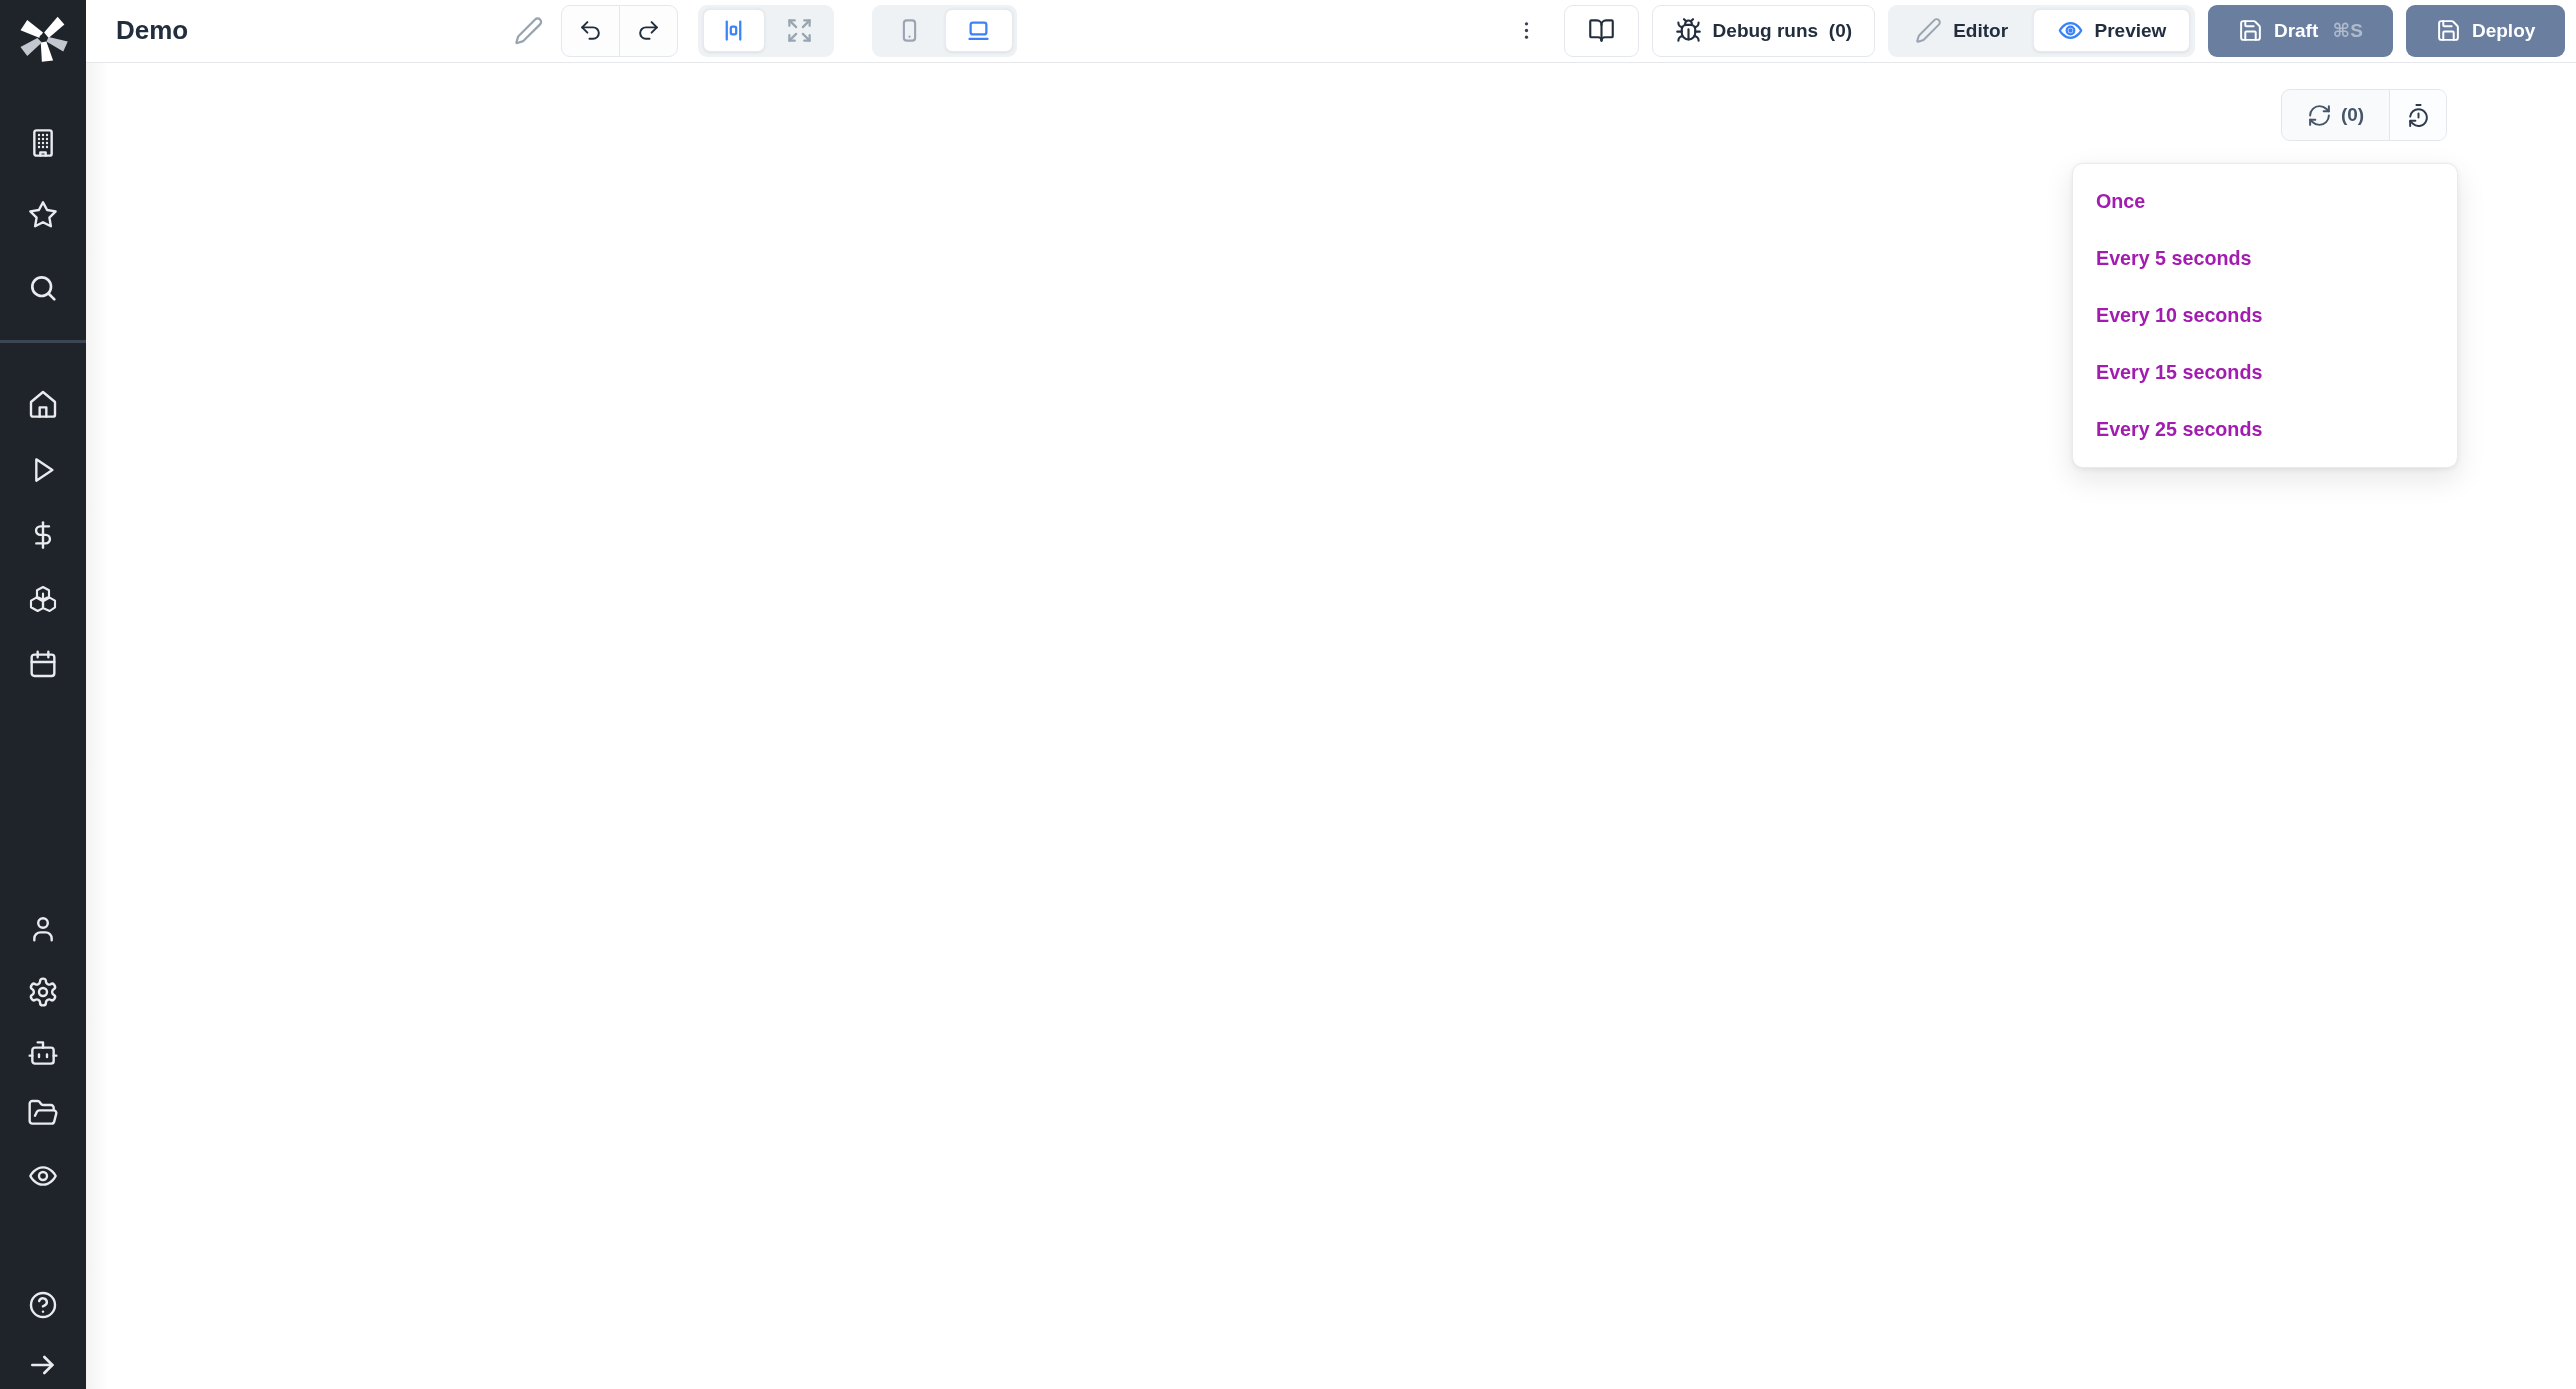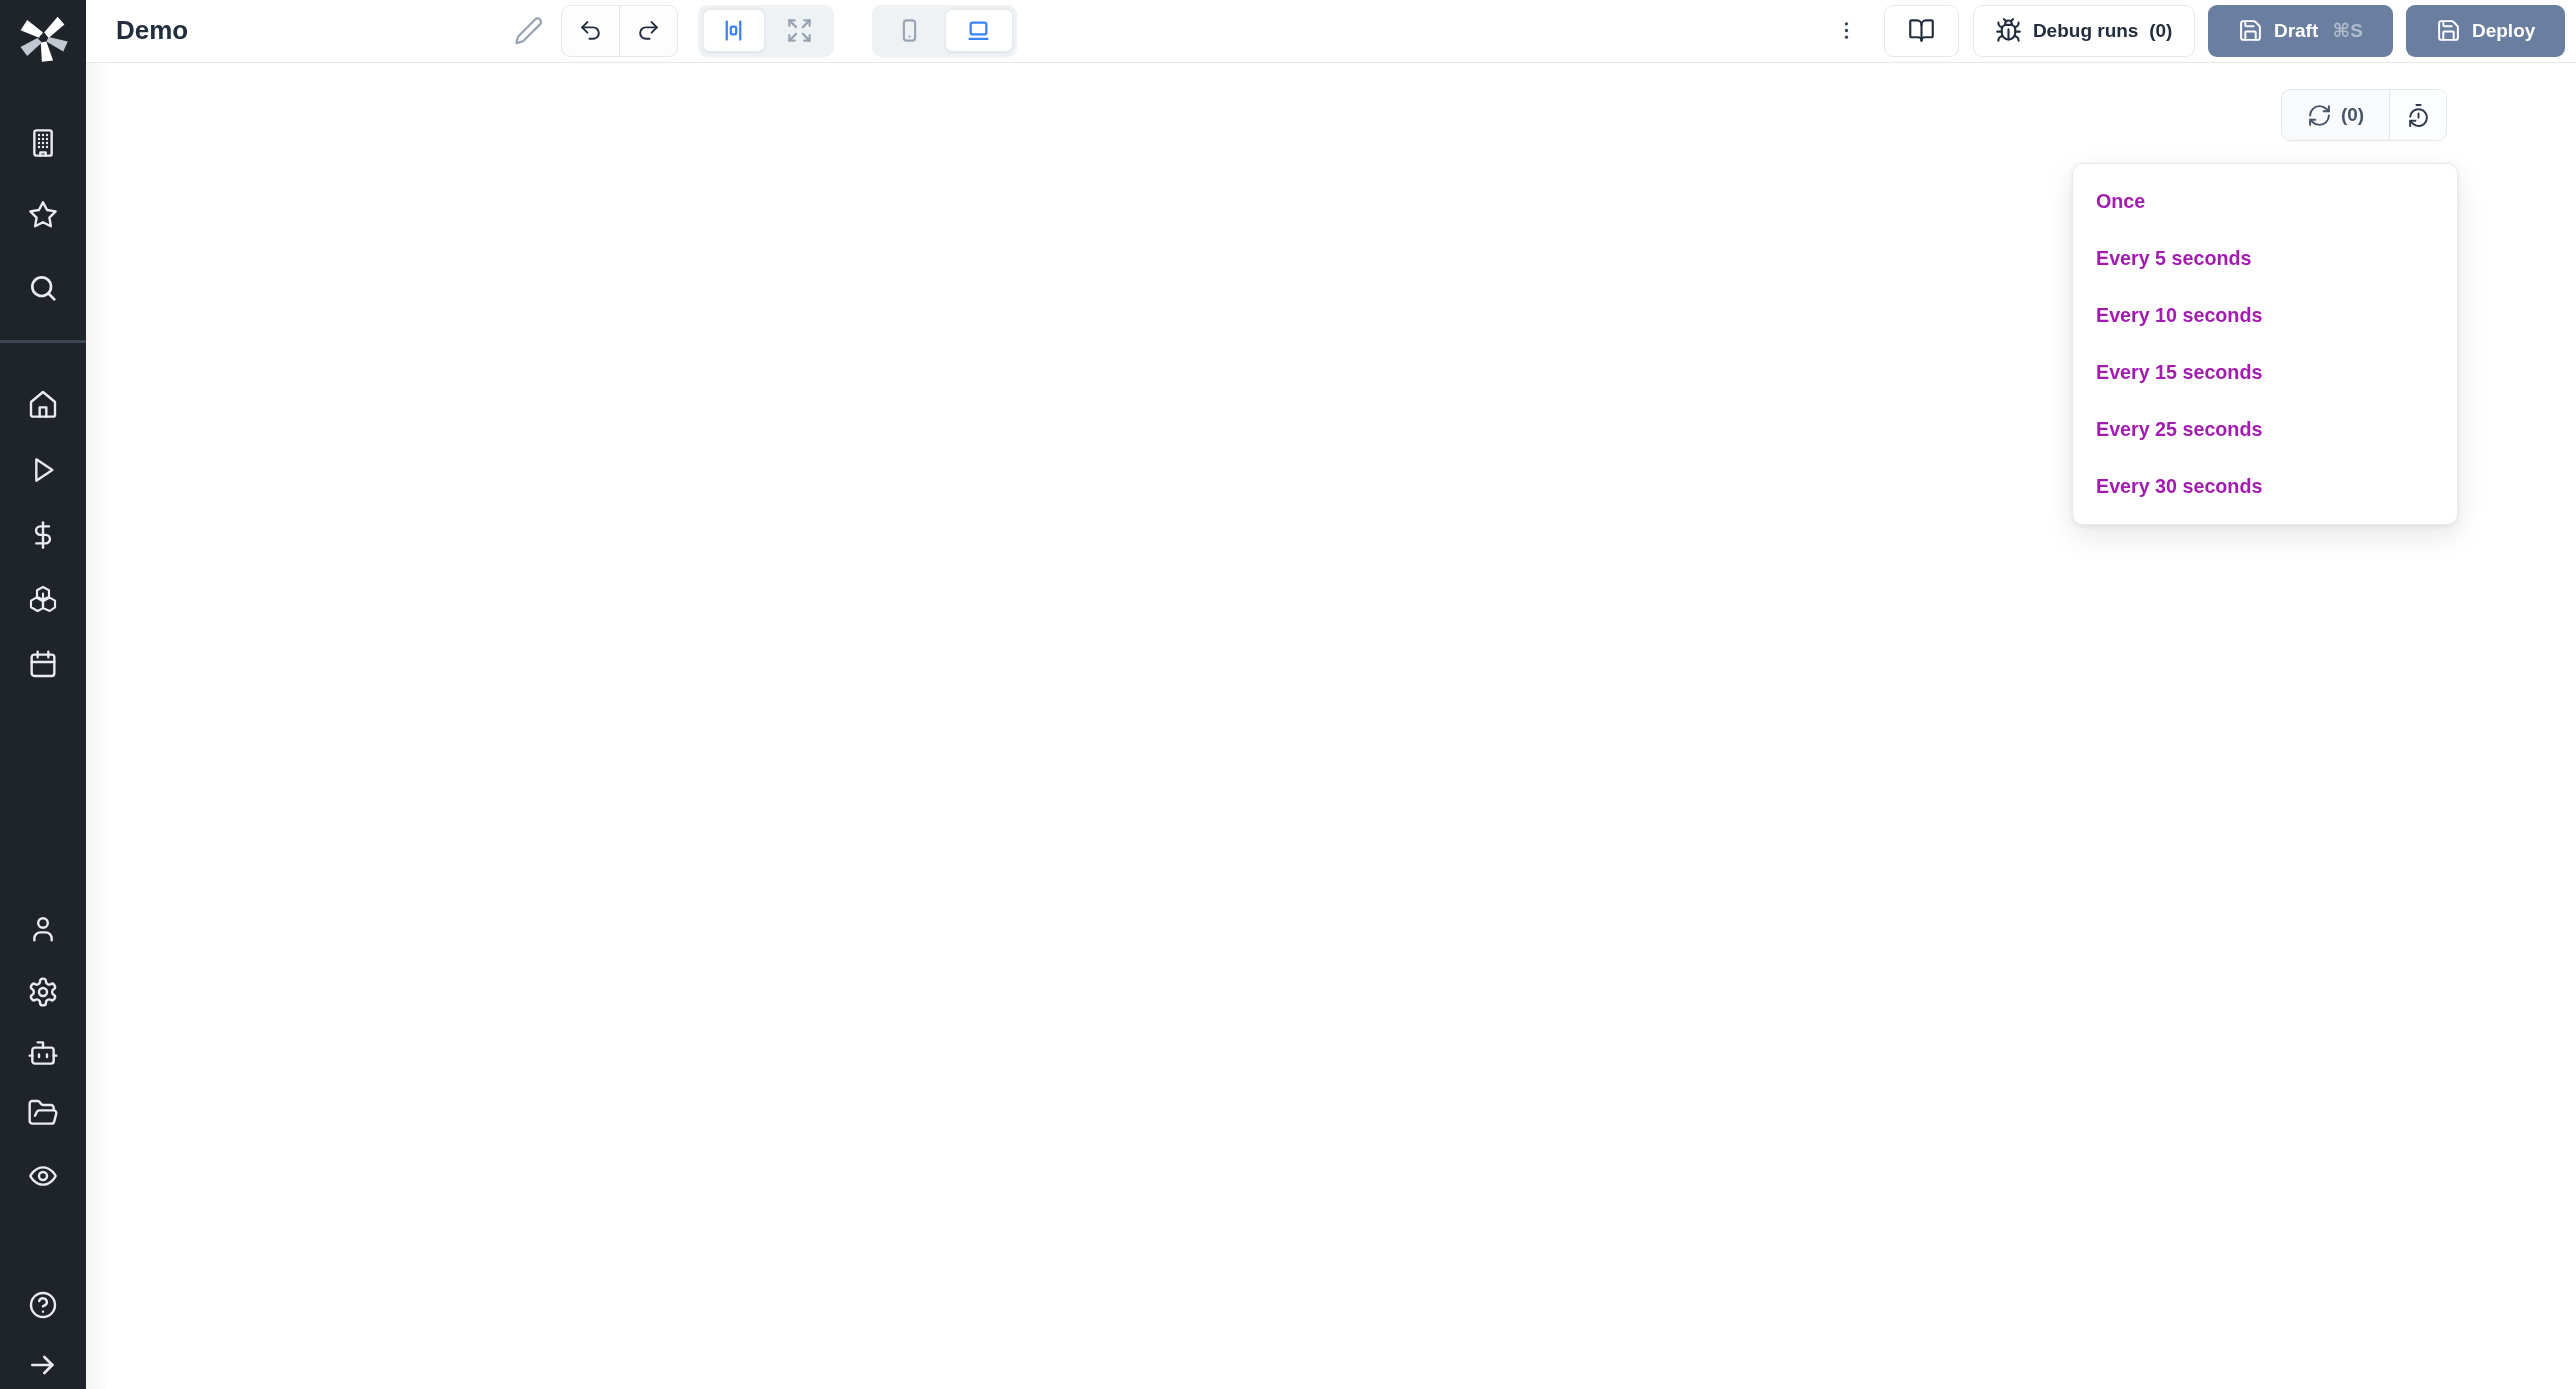--- a/index.html
+++ b/index.html
@@ -264,20 +264,40 @@
             <path d="M6 13H2"></path>
             <path d="M3 21c0-2.1 1.7-3.8 3.8-4"></path>
           <path d="M20.97 5c0 2.1-1.6 3.8-3.5 4"></path>
             <path d="M22 13h-4"></path>
             <path d="M17.2 17c2.1.2 3.8 1.9 3.8 4"></path>
         </svg>
         <span>Debug runs</span>
         <span>(0)</span>
       </div>
 
+      <div class="ep-group">
+        <div class="ep-seg">
+          <span class="icn">
+            <svg viewBox="0 0 24 24" fill="none" stroke="currentColor" stroke-width="1.8" stroke-linecap="round" stroke-linejoin="round">
+              <path d="M21.2 6.8a2.3 2.3 0 0 0-4-4L3.8 16.2a2 2 0 0 0-.5.83l-1.3 4.35a.5.5 0 0 0 .62.62l4.35-1.32a2 2 0 0 0 .83-.5Z"></path>
+            </svg>
+          </span>
+          <span>Editor</span>
+        </div>
+        <div class="ep-seg selected">
+          <span class="icn">
+            <svg viewBox="0 0 24 24" fill="none" stroke="currentColor" stroke-width="2" stroke-linecap="round" stroke-linejoin="round">
+              <path d="M2.5 12s3.2-6.5 9.5-6.5S21.5 12 21.5 12s-3.2 6.5-9.5 6.5S2.5 12 2.5 12Z"></path>
+                <circle cx="12" cy="12" r="3.4"></circle>
+                <circle cx="12" cy="12" r="1" fill="currentColor"></circle>
+            </svg>
+          </span>
+          <span>Preview</span>
+        </div>
+      </div>
 
       <div class="btn-primary">
         <svg viewBox="0 0 24 24" fill="none" stroke="currentColor" stroke-width="1.9" stroke-linecap="round" stroke-linejoin="round">
           <path d="M15.2 3a2 2 0 0 1 1.4.6l3.8 3.8a2 2 0 0 1 .6 1.4V19a2 2 0 0 1-2 2H5a2 2 0 0 1-2-2V5a2 2 0 0 1 2-2z"></path>
           <path d="M17 21v-7a1 1 0 0 0-1-1H8a1 1 0 0 0-1 1v7"></path>
             <path d="M7 3v4a1 1 0 0 0 1 1h7"></path>
         </svg>
         <span>Draft</span>
         <span class="shortcut">⌘S</span>
       </div>
@@ -316,17 +336,16 @@
       </svg>
     </div>
   </div>
 
   <div class="menu">
     <div class="menu-item">Once</div>
     <div class="menu-item">Every 5 seconds</div>
     <div class="menu-item">Every 10 seconds</div>
     <div class="menu-item">Every 15 seconds</div>
     <div class="menu-item">Every 25 seconds</div>
-    <div class="menu-item">Every 30 seconds</div>
   </div>
 
 </div>
 
 
 </body></html>

